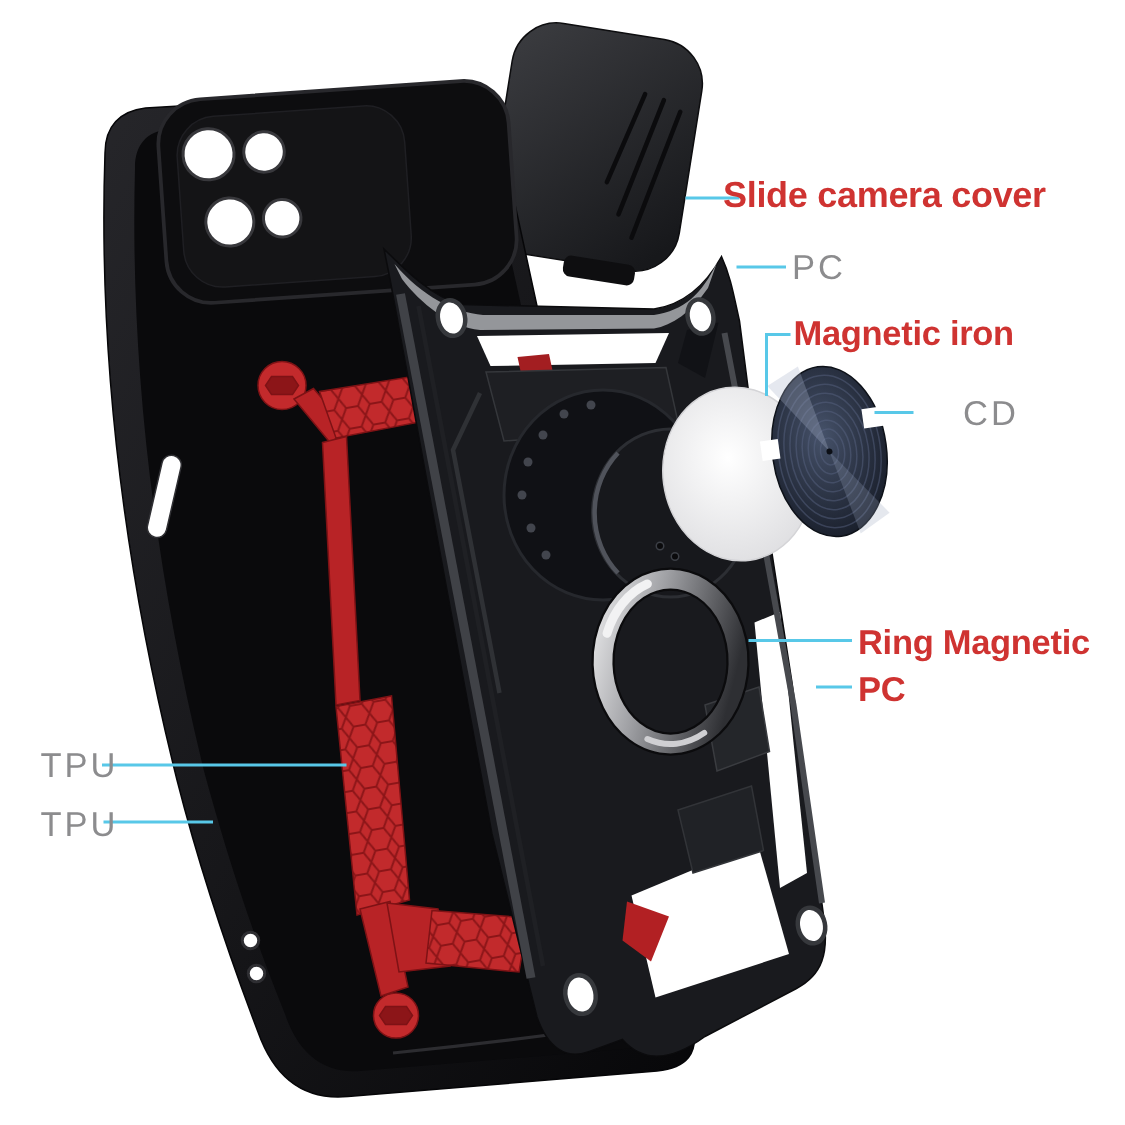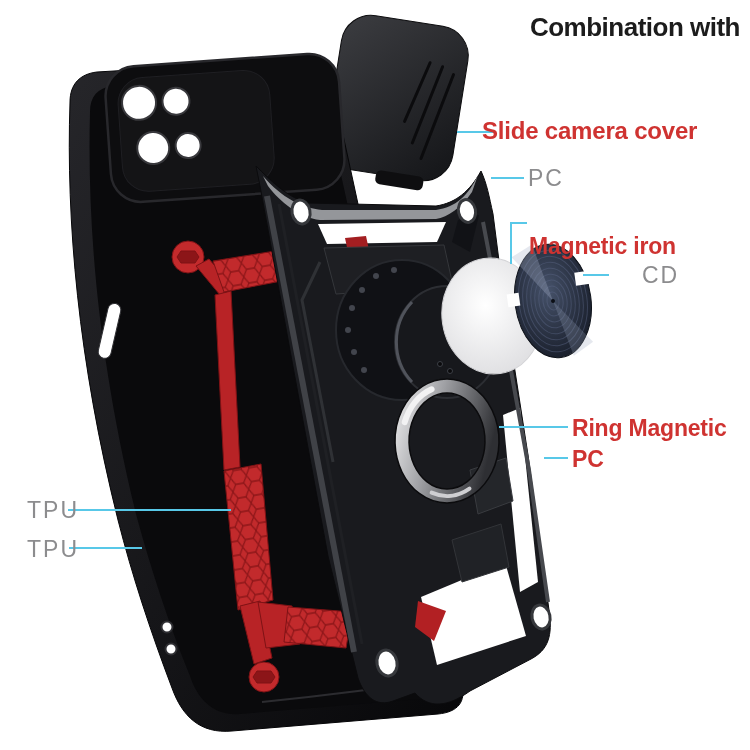--- a/index.html
+++ b/index.html
@@ -165,32 +165,31 @@
     </g>
     <polygon points="553,301 518,252 540,242" fill="#a8b2ca" opacity="0.3"></polygon>
     <polygon points="553,301 566,358 587,347" fill="#98a2ba" opacity="0.25"></polygon>
     <rect x="508" y="288" width="12" height="13" fill="#ffffff"></rect>
     <rect x="578" y="276" width="14" height="13" fill="#ffffff"></rect>
     <circle cx="553" cy="301" r="2" fill="#0c0f16"></circle>
   </g>
 </svg>
 
 <div class="title">
-  <div>Combination with</div>
 </div>
 
 <div class="leader" style="left:457px;top:131px;width:36px;"></div>
 <div class="lbl red" style="left:482px;top:119px;">Slide camera cover</div>
 
 <div class="leader" style="left:491px;top:177px;width:33px;"></div>
 <div class="lbl gray" style="left:528px;top:167px;">PC</div>
 
 <div class="leader" style="left:511px;top:222px;width:16px;"></div>
 <div class="leader-v" style="left:510px;top:222px;height:42px;"></div>
-<div class="lbl red sm" style="left:529px;top:211px;margin-top:24px;">Magnetic iron</div>
+<div class="lbl red sm" style="left:529px;top:211px;">Magnetic iron</div>
 
 <div class="leader" style="left:583px;top:274px;width:26px;"></div>
 <div class="lbl gray" style="left:642px;top:264px;">CD</div>
 
 <div class="leader" style="left:499px;top:426px;width:69px;"></div>
 <div class="lbl red sm" style="left:572px;top:417px;">Ring Magnetic</div>
 
 <div class="leader" style="left:544px;top:457px;width:24px;"></div>
 <div class="lbl red sm" style="left:572px;top:448px;">PC</div>
 

